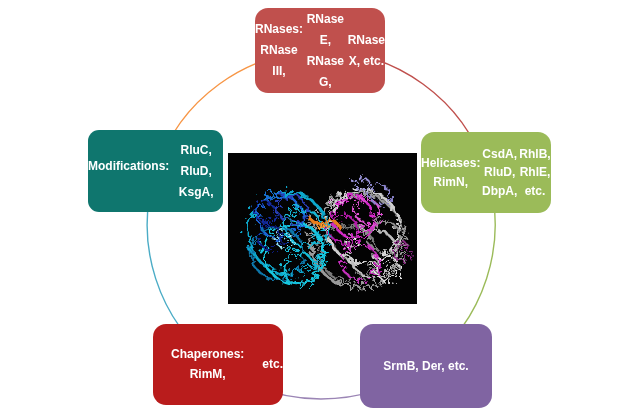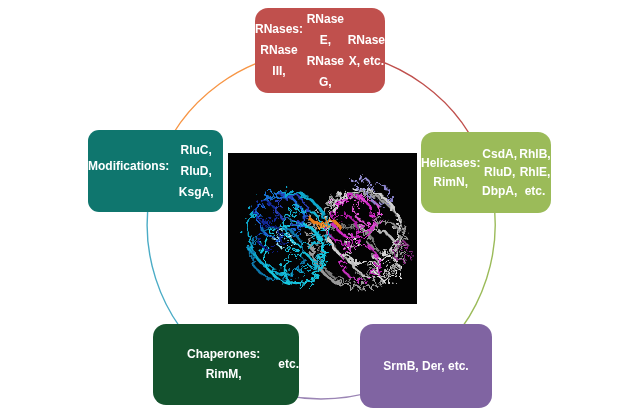--- a/index.html
+++ b/index.html
@@ -54,21 +54,21 @@
     left: 88px; top: 130px; width: 135px; height: 82px;
     background: #0f766e; line-height: 21px; border-radius: 11px;
   }
   #node-modifications .heading { margin-bottom: 9px; }
   #node-helicases {
     left: 421px; top: 132px; width: 130px; height: 81px;
     background: #9BBB59; line-height: 18.5px;
   }
   #node-chaperones {
     left: 153px; top: 324px; width: 130px; height: 81px;
-    background: #14532d; line-height: 19.5px; padding-left: 16px;
+    background: #b91c1c; line-height: 19.5px;
   }
   #node-gtpases {
     left: 360px; top: 324px; width: 132px; height: 84px;
     background: #8064A2; line-height: 19px;
   }
 </style>
 </head>
 <body>
 
 <div id="canvas">

